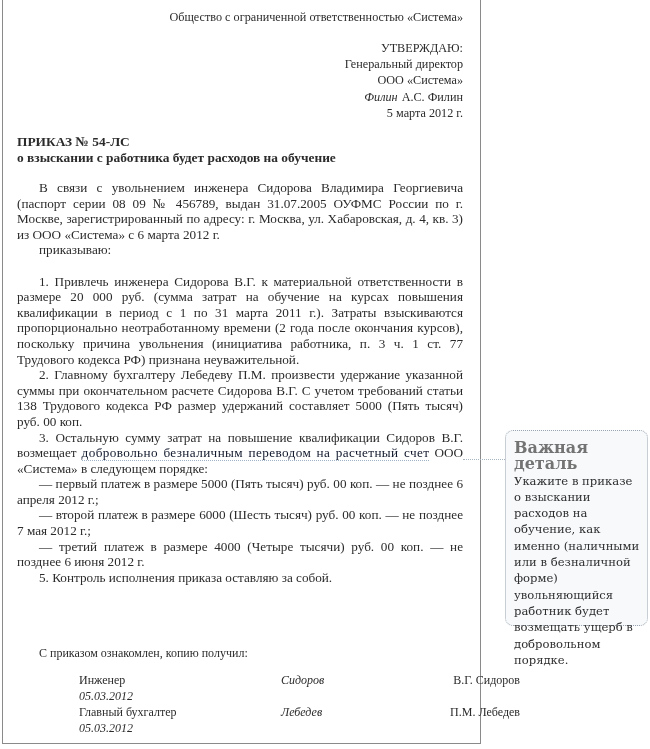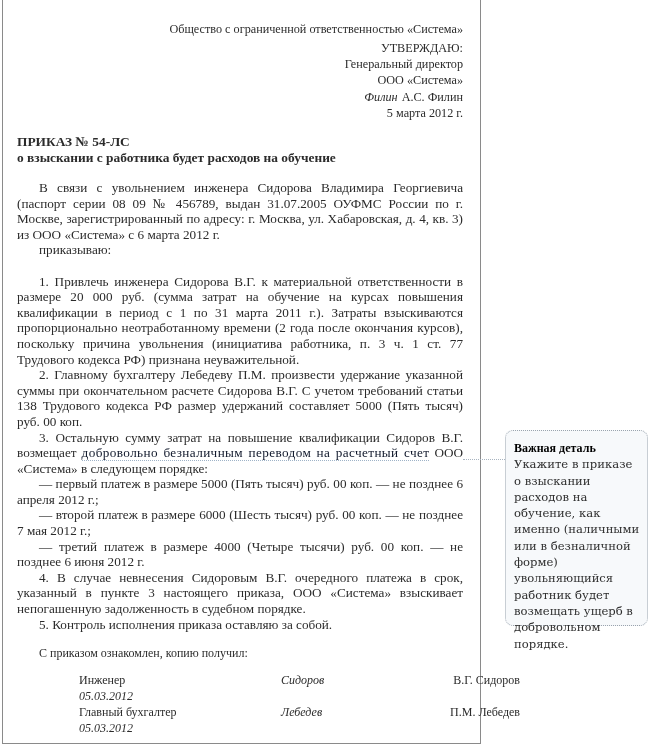--- a/index.html
+++ b/index.html
@@ -3,42 +3,42 @@
 <meta charset="utf-8">
 <style>
   html, body { margin:0; padding:0; background:#ffffff; }
   body { width:650px; height:749px; position:relative; overflow:hidden;
          font-family:"DejaVu Serif","Liberation Serif",serif; color:#2b2b2b; }
   .frame { position:absolute; left:2px; top:0; width:479px; height:744px;
            border-left:1.5px solid #8a8a8a; border-right:1.5px solid #8a8a8a;
            border-bottom:1.5px solid #8a8a8a; box-sizing:border-box; }
   .doc { position:absolute; left:17px; top:0; width:446px;
          font-family:"Liberation Serif","DejaVu Serif",serif; font-size:13.2px; line-height:15.6px; }
-  .org { position:absolute; top:10px; right:0; font-size:12.2px; white-space:nowrap;margin-top:12px; }
+  .org { position:absolute; top:10px; right:0; font-size:12.2px; white-space:nowrap; }
   .approve { position:absolute; top:40px; right:0; text-align:right; font-size:12.2px; line-height:16.2px; }
   .approve .row { white-space:nowrap; }
   .approve .sig { font-style:italic; margin-right:4px; }
   .title { position:absolute; top:134px; left:0; width:100%; font-weight:bold; font-size:13.4px; line-height:16px; }
   .body { position:absolute; top:180px; left:0; width:100%; text-align:justify; }
   .p { margin:0; }
   .ind { text-indent:22px; }
   .hl { color:#0f172a; border-bottom:1.5px dotted #9fb3c8; letter-spacing:0.4px; }
   .gap { height:15.6px; }
   .ack { position:absolute; top:646px; left:22px; font-size:12px; white-space:nowrap; }
   .sigs { position:absolute; top:672px; left:22px; width:441px; font-size:12px; line-height:16px;margin-left:40px; }
   .sigrow { position:relative; height:16px; }
   .sigrow .role { position:absolute; left:0; }
   .sigrow .script { position:absolute; left:202px; font-style:italic; }
   .sigrow .name { position:absolute; right:0; }
   .date { font-style:italic; height:16px; }
   .connector { position:absolute; left:463px; top:459px; width:42px; border-top:1.5px dotted #a8b4c0; }
   .note { position:absolute; left:505px; top:430px; width:143px; height:196px; box-sizing:border-box;
           border:1.5px dotted #9aa4ae; border-radius:8px; background:#f7f9fb; padding:9px 6px 0 8px;
           font-family:"DejaVu Serif","Liberation Serif",serif; font-size:11.6px; line-height:16.3px; color:#2e2e2e; }
-  .note-title { color:#000000; font-weight:bold; font-size:12px;font-family:Liberation Serif, serif; }
+  .note-title { color:#737373; font-weight:bold; font-size:16px; }
 </style>
 </head>
 <body>
 
 <div class="frame"></div>
 
 <div class="doc">
   <div class="org">Общество с ограниченной ответственностью «Система»</div>
 
   <div class="approve">
@@ -59,21 +59,20 @@
   <div class="body">
     <p class="p ind">В связи с увольнением инженера Сидорова Владимира Георгиевича (паспорт серии 08 09 № 456789, выдан 31.07.2005 ОУФМС России по г. Москве, зарегистрированный по адресу: г. Москва, ул. Хабаровская, д. 4, кв. 3) из ООО «Система» с 6 марта 2012 г.</p>
     <p class="p ind">приказываю:</p>
     <div class="gap"></div>
     <p class="p ind">1. Привлечь инженера Сидорова В.Г. к материальной ответственности в размере 20 000 руб. (сумма затрат на обучение на курсах повышения квалификации в период с 1 по 31 марта 2011 г.). Затраты взыскиваются пропорционально неотработанному времени (2 года после окончания курсов), поскольку причина увольнения (инициатива работника, п. 3 ч. 1 ст. 77 Трудового кодекса РФ) признана неуважительной.</p>
     <p class="p ind">2. Главному бухгалтеру Лебедеву П.М. произвести удержание указанной суммы при окончательном расчете Сидорова В.Г. С учетом требований статьи 138 Трудового кодекса РФ размер удержаний составляет 5000 (Пять тысяч) руб. 00 коп.</p>
     <p class="p ind"><span>3. Остальную сумму затрат на повышение квалификации Сидоров В.Г. возмещает </span><span class="hl">добровольно безналичным переводом на расчетный счет</span><span> ООО «Система» в следующем порядке:</span></p>
     <p class="p ind">— первый платеж в размере 5000 (Пять тысяч) руб. 00 коп. — не позднее 6 апреля 2012 г.;</p>
     <p class="p ind">— второй платеж в размере 6000 (Шесть тысяч) руб. 00 коп. — не позднее 7 мая 2012 г.;</p>
     <p class="p ind">— третий платеж в размере 4000 (Четыре тысячи) руб. 00 коп. — не позднее 6 июня 2012 г.</p>
-    <p class="p ind">4. В случае невнесения Сидоровым В.Г. очередного платежа в срок, указанный в пункте 3 настоящего приказа, ООО «Система» взыскивает непогашенную задолженность в судебном порядке.</p>
     <p class="p ind">5. Контроль исполнения приказа оставляю за собой.</p>
   </div>
 
   <div class="ack">С приказом ознакомлен, копию получил:</div>
 
   <div class="sigs">
     <div class="sigrow">
       <span class="role">Инженер</span>
       <span class="script">Сидоров</span>
       <span class="name">В.Г. Сидоров</span>

